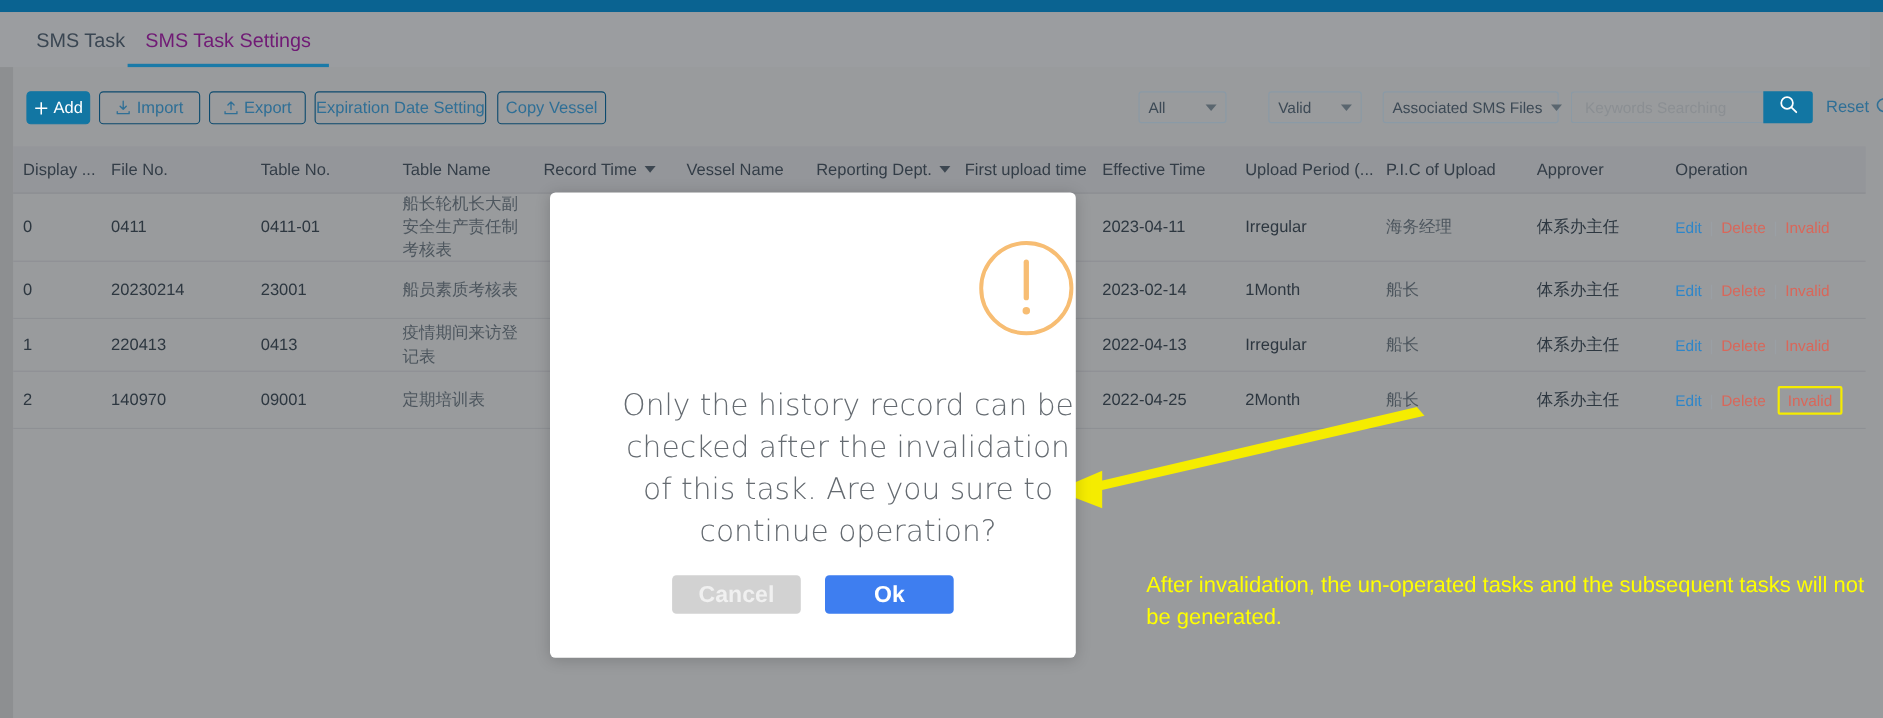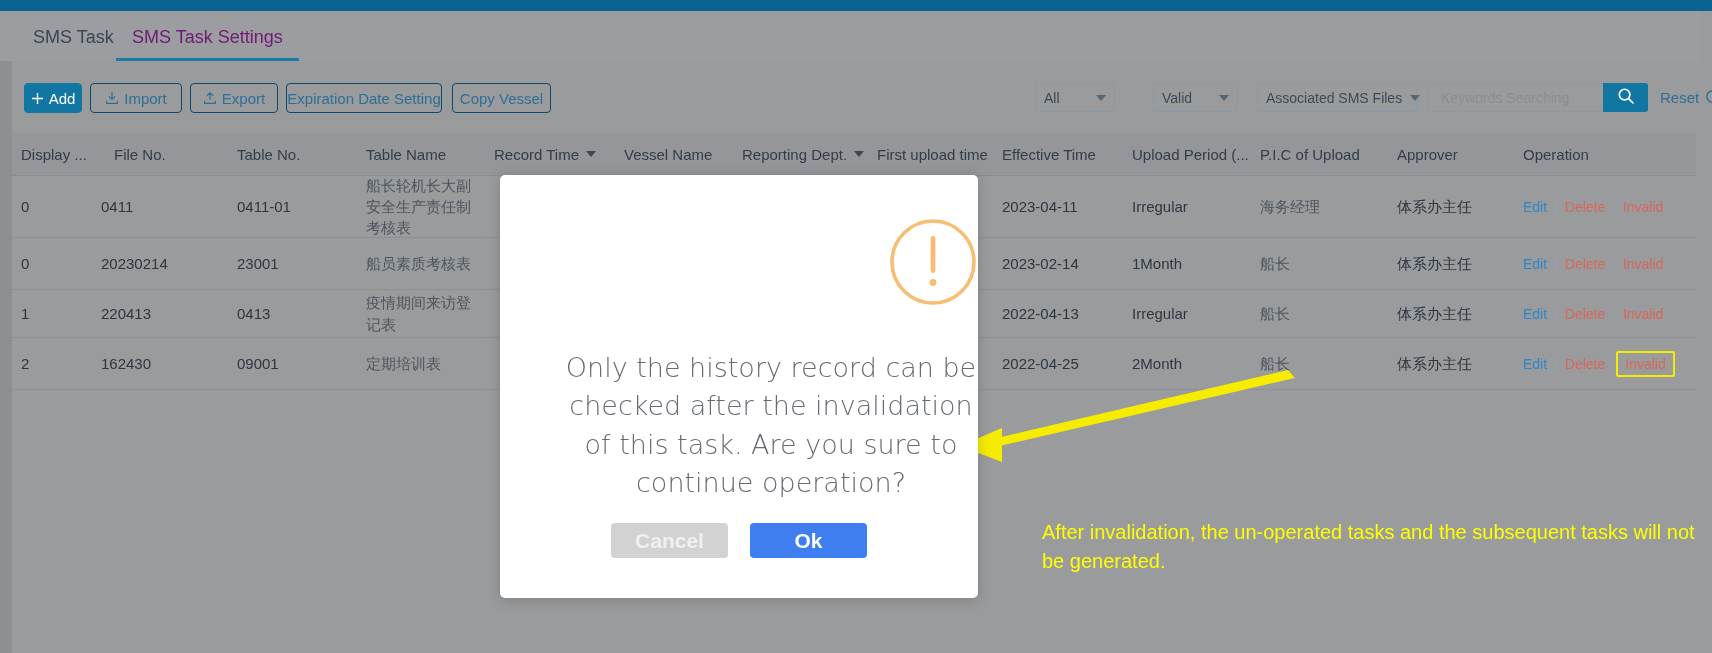--- a/index.html
+++ b/index.html
@@ -282,21 +282,21 @@
     </span>
   </div>
 </div>
 
 <div class="table">
 
   <div class="thead">
     <div class="th" style="left:9px;">
         <span>Display ...</span>
       </div>
-    <div class="th" style="left:102px;">
+    <div class="th" style="left:89px;">
         <span>File No.</span>
       </div>
     <div class="th" style="left:225px;">
         <span>Table No.</span>
       </div>
     <div class="th" style="left:354px;">
         <span>Table Name</span>
       </div>
     <div class="th" style="left:482px;">
         <span>Record Time</span>
@@ -378,21 +378,21 @@
       <span class="op edit">Edit</span>
       <span class="op-sep">|</span>
       <span class="op del">Delete</span>
       <span class="op-sep">|</span>
       <span class="op inv">Invalid</span>
     </div>
   </div>
 
   <div class="row" style="height:51px;">
     <div class="cell" style="left:9px;">2</div>
-    <div class="cell" style="left:89px;">162430</div>
+    <div class="cell" style="left:89px;">140970</div>
     <div class="cell" style="left:225px;">09001</div>
     <div class="cell cn" style="left:354px;width:118px;">定期培训表</div>
     <div class="cell" style="left:990px;">2022-04-25</div>
     <div class="cell" style="left:1120px;">2Month</div>
     <div class="cell cn" style="left:1248px;">船长</div>
     <div class="cell" style="left:1385px;">体系办主任</div>
     <div class="ops" style="left:1504px;">
       <span class="op edit">Edit</span>
       <span class="op-sep">|</span>
       <span class="op del">Delete</span>

